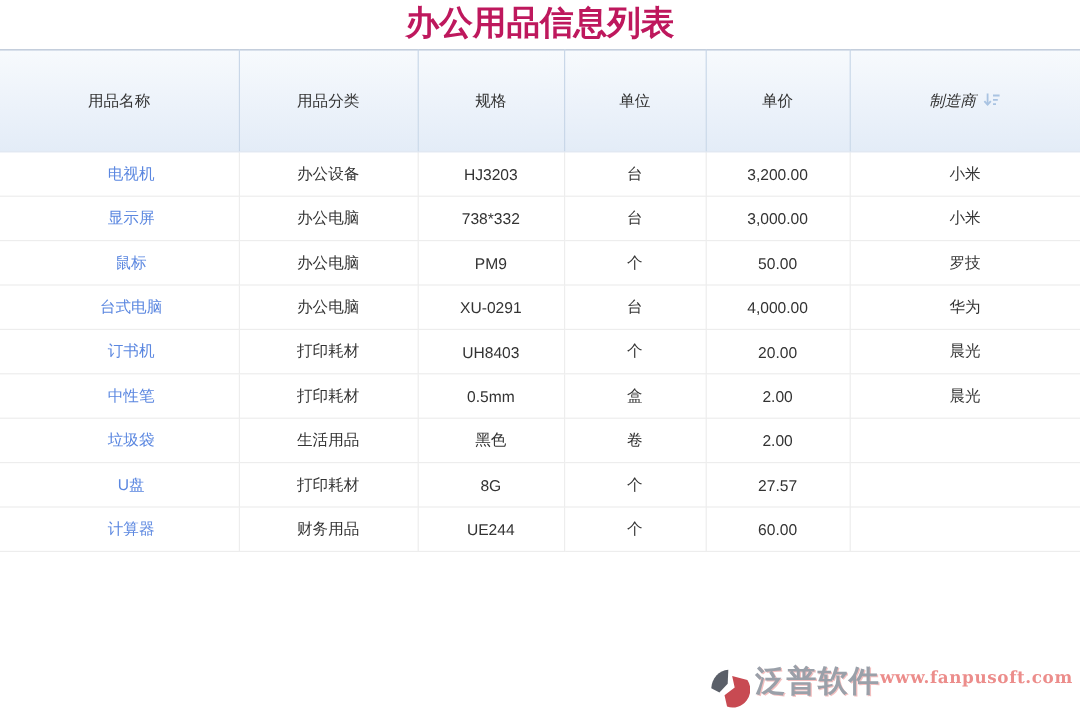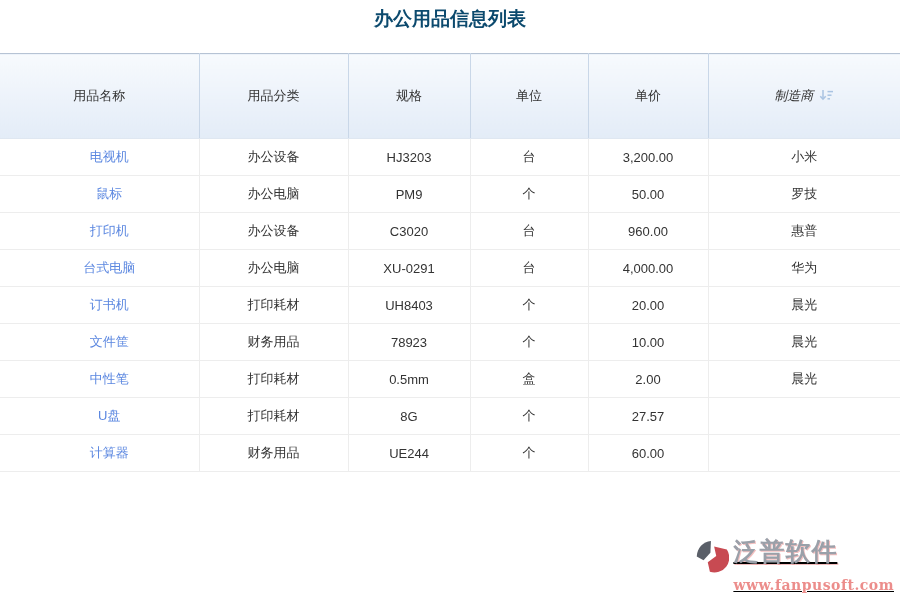--- a/index.html
+++ b/index.html
@@ -2,22 +2,22 @@
 <html><head>
 <meta charset="utf-8">
 <style>
   html,body{margin:0;padding:0;}
   body{
     width:900px;height:600px;overflow:hidden;background:#ffffff;
     font-family:"Liberation Sans","DejaVu Sans",sans-serif;
     position:relative;
   }
   .page-title{
-    margin:0;height:53px;line-height:38px;text-align:center;
-    font-size:19px;font-weight:bold;color:#0c4a6e;
+    margin:0;height:41px;line-height:38px;text-align:center;
+    font-size:28px;font-weight:bold;color:#be185d;
   }
   table.supplies{
     width:900px;border-collapse:collapse;table-layout:fixed;
   }
   col.c1{width:199px}col.c2{width:149px}col.c3{width:122px}
   col.c4{width:118px}col.c5{width:120px}col.c6{width:192px}
   thead th{
     height:84px;
     background:linear-gradient(180deg,#f7fafd 0%,#ecf2fa 55%,#e3ecf7 100%);
     border-top:1px solid #b6c3d4;
@@ -36,28 +36,28 @@
     overflow:hidden;white-space:nowrap;
   }
   tbody td:last-child{border-right:none;}
   td .item-link{color:#5b87e0;cursor:pointer;text-decoration:none;margin-left:20px;}
   .sort-icon{vertical-align:-2px;margin-left:6px;}
   .watermark{
     position:absolute;right:6px;bottom:8px;z-index:5;
     display:flex;align-items:flex-start;gap:4px;
     pointer-events:none;
   }
-  .wm-texts{display:flex;flex-direction:column;line-height:1;text-decoration:underline;}
+  .wm-texts{display:flex;flex-direction:row;line-height:1;}
   .wm-brand{
     font-size:25px;font-weight:bold;letter-spacing:1px;color:#9aa0a9;
     text-shadow:1px 1px 0 rgba(233,138,138,0.55);
   }
   .wm-url{
     font-family:"DejaVu Serif","Liberation Serif",serif;
-    font-size:14px;font-weight:bold;color:#ec8d8b;margin-top:14px;
+    font-size:14px;font-weight:bold;color:#ec8d8b;margin-top:2px;
     letter-spacing:0.5px;
   }
 </style>
 </head>
 <body>
 
 <h1 class="page-title">办公用品信息列表</h1>
 
 <table class="supplies">
   <colgroup>
@@ -89,66 +89,66 @@
   <tbody id="table-body">
       <tr>
         <td><span class="item-link">电视机</span></td>
         <td>办公设备</td>
         <td>HJ3203</td>
         <td>台</td>
         <td>3,200.00</td>
         <td>小米</td>
       </tr>
       <tr>
+        <td><span class="item-link">显示屏</span></td>
+        <td>办公电脑</td>
+        <td>738*332</td>
+        <td>台</td>
+        <td>3,000.00</td>
+        <td>小米</td>
+      </tr>
+      <tr>
         <td><span class="item-link">鼠标</span></td>
         <td>办公电脑</td>
         <td>PM9</td>
         <td>个</td>
         <td>50.00</td>
         <td>罗技</td>
-      </tr>
-      <tr>
-        <td><span class="item-link">打印机</span></td>
-        <td>办公设备</td>
-        <td>C3020</td>
-        <td>台</td>
-        <td>960.00</td>
-        <td>惠普</td>
       </tr>
       <tr>
         <td><span class="item-link">台式电脑</span></td>
         <td>办公电脑</td>
         <td>XU-0291</td>
         <td>台</td>
         <td>4,000.00</td>
         <td>华为</td>
       </tr>
       <tr>
         <td><span class="item-link">订书机</span></td>
         <td>打印耗材</td>
         <td>UH8403</td>
         <td>个</td>
         <td>20.00</td>
         <td>晨光</td>
       </tr>
       <tr>
-        <td><span class="item-link">文件筐</span></td>
-        <td>财务用品</td>
-        <td>78923</td>
-        <td>个</td>
-        <td>10.00</td>
-        <td>晨光</td>
-      </tr>
-      <tr>
         <td><span class="item-link">中性笔</span></td>
         <td>打印耗材</td>
         <td>0.5mm</td>
         <td>盒</td>
         <td>2.00</td>
         <td>晨光</td>
+      </tr>
+      <tr>
+        <td><span class="item-link">垃圾袋</span></td>
+        <td>生活用品</td>
+        <td>黑色</td>
+        <td>卷</td>
+        <td>2.00</td>
+        <td></td>
       </tr>
       <tr>
         <td><span class="item-link">U盘</span></td>
         <td>打印耗材</td>
         <td>8G</td>
         <td>个</td>
         <td>27.57</td>
         <td></td>
       </tr>
       <tr>

